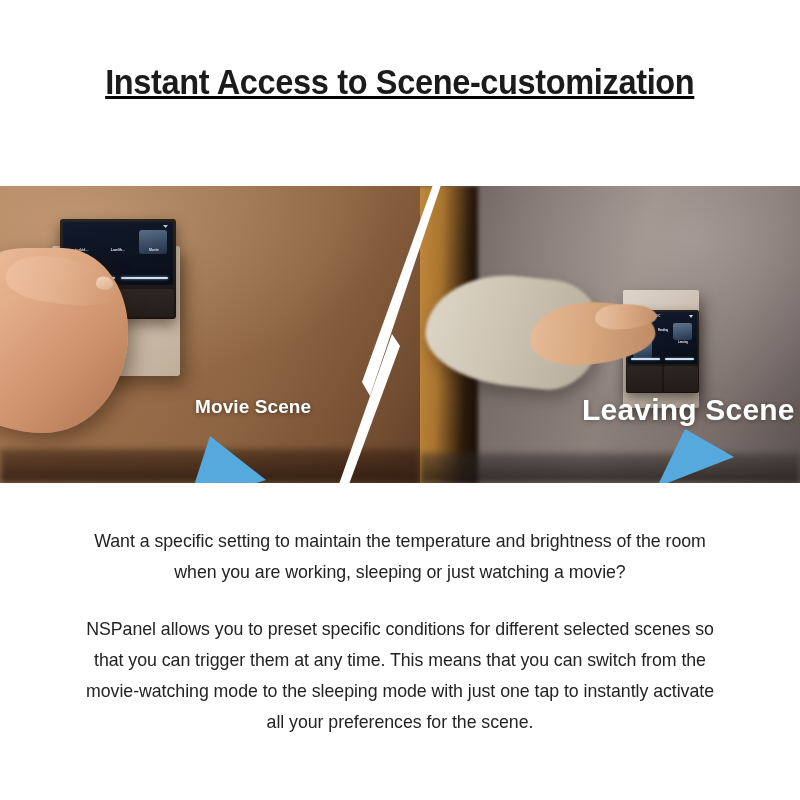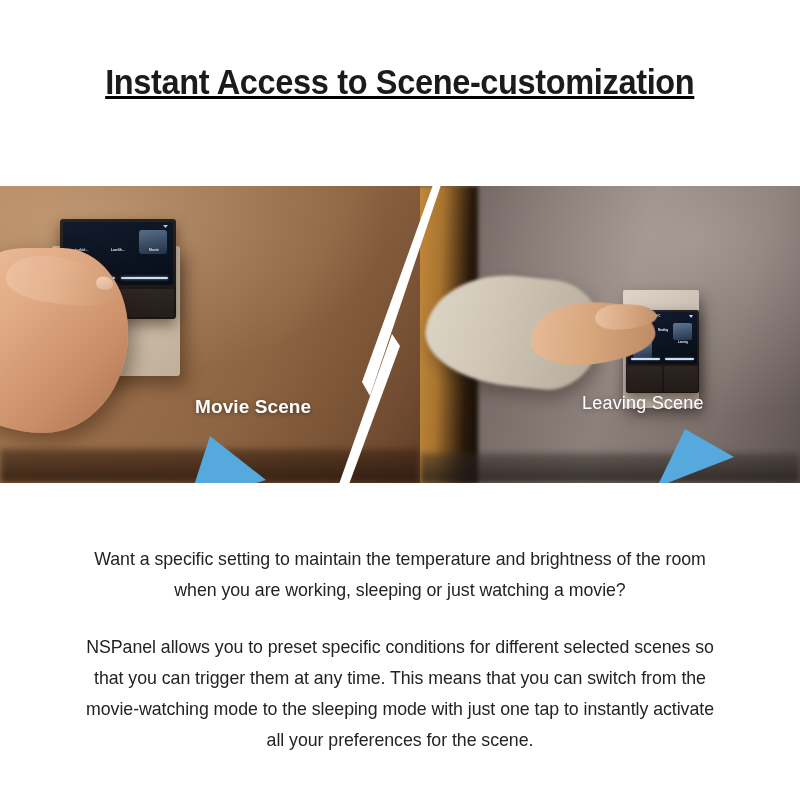--- a/index.html
+++ b/index.html
@@ -311,35 +311,35 @@
     color: #ffffff;
   }
   .label-movie {
     left: 195px; top: 210px;
     font-size: 19px; font-weight: 700;
     letter-spacing: 0.1px;
     text-shadow: 0 1px 4px rgba(0,0,0,0.45);
   }
   .label-leaving {
     left: 582px; top: 207px;
-    font-size: 18px; font-weight: 400;
+    font-size: 30px; font-weight: 700;
     letter-spacing: 0.2px;
     text-shadow: 0 1px 5px rgba(0,0,0,0.35);
   }
   .arrow-svg { position: absolute; }
   .arrow-left { left: 188px; top: 248px; }
   .arrow-right { left: 655px; top: 243px; }
 
   
   .body-copy {
     position: absolute;
     left: 0; top: 483px;
     width: 800px; height: 317px;
     background: #ffffff;
-    padding: 60px 72px 0 72px;
+    padding: 42px 72px 0 72px;
     text-align: center;
   }
   .para {
     font-family: "Liberation Sans Narrow", "Liberation Sans", sans-serif;
     font-size: 18.5px;
     line-height: 31px;
     color: #232323;
     letter-spacing: -0.05px;
     transform: scaleX(0.96);
     transform-origin: center;

